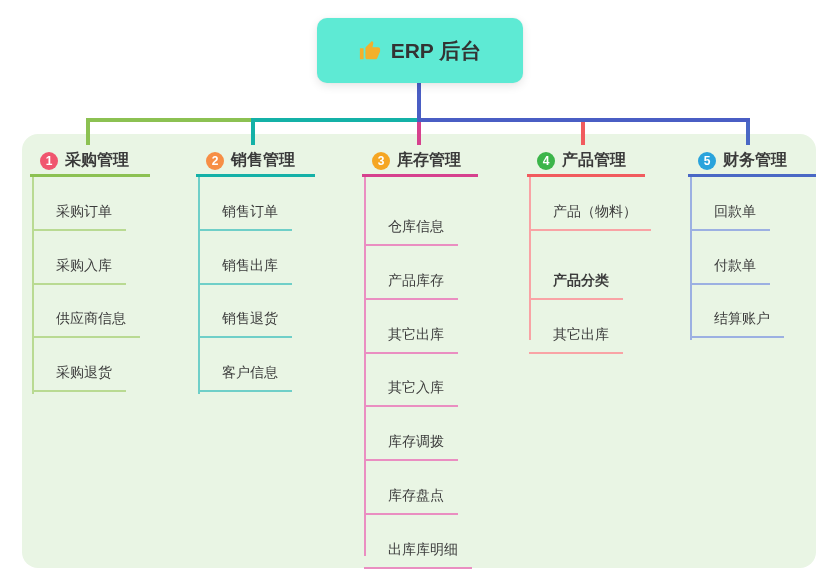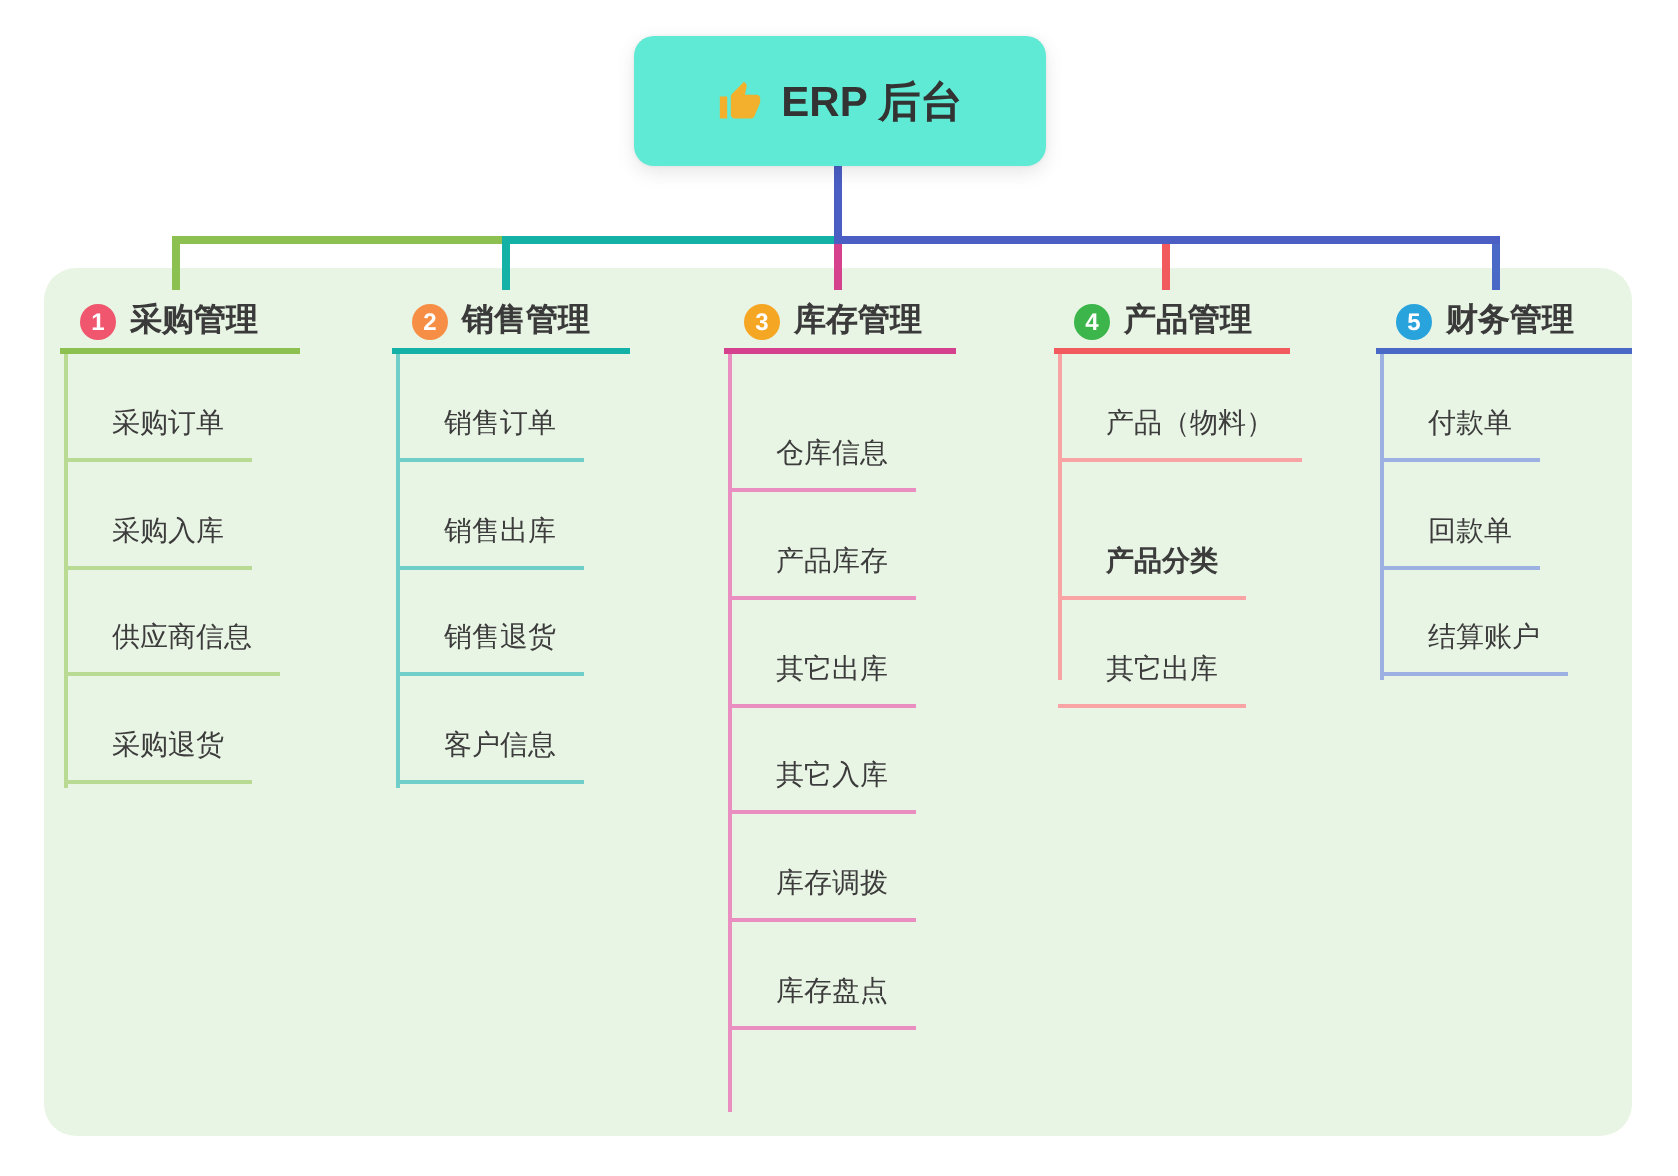--- a/index.html
+++ b/index.html
@@ -126,20 +126,23 @@
   </div>
           <div class="child-row" style="height: 53.8px;">
     <div class="child-item" style="border-bottom-color: rgb(234, 142, 193);">其它入库</div>
   </div>
           <div class="child-row" style="height: 53.8px; font-family: Liberation Serif, serif;">
     <div class="child-item" style="border-bottom-color: rgb(234, 142, 193);">库存调拨</div>
   </div>
           <div class="child-row" style="height: 53.8px;">
     <div class="child-item" style="border-bottom-color: rgb(234, 142, 193);">库存盘点</div>
   </div>
+          <div class="child-row" style="height: 53.8px;">
+    <div class="child-item" style="border-bottom-color: rgb(234, 142, 193);">出库库明细</div>
+  </div>
         </div>
   </div>
       <div class="branch" style="left: 527px; top: 147px;">
     <div class="branch-header" style="width: 118px; border-bottom-color: rgb(241, 91, 94);">
       <span class="badge" style="background: rgb(60, 181, 74);">4</span>
       <span class="branch-label">产品管理</span>
     </div>
     <div class="children">
       <div class="vline" style="background: rgb(249, 163, 165); height: 163.4px;"></div>
     <div class="child-row" style="height: 53.8px;">
@@ -154,24 +157,24 @@
         </div>
   </div>
       <div class="branch" style="left: 688px; top: 147px;">
     <div class="branch-header" style="width: 128px; border-bottom-color: rgb(74, 104, 197);">
       <span class="badge" style="background: rgb(41, 163, 220);">5</span>
       <span class="branch-label">财务管理</span>
     </div>
     <div class="children">
       <div class="vline" style="background: rgb(156, 176, 226); height: 163.4px;"></div>
     <div class="child-row" style="height: 53.8px;">
-    <div class="child-item" style="border-bottom-color: rgb(156, 176, 226);">付款单</div>
+    <div class="child-item" style="border-bottom-color: rgb(156, 176, 226);">回款单</div>
   </div>
           <div class="child-row" style="height: 53.8px;">
-    <div class="child-item" style="border-bottom-color: rgb(156, 176, 226);">回款单</div>
+    <div class="child-item" style="border-bottom-color: rgb(156, 176, 226);">付款单</div>
   </div>
           <div class="child-row" style="height: 53.8px;">
     <div class="child-item" style="border-bottom-color: rgb(156, 176, 226);">结算账户</div>
   </div>
         </div>
   </div>
     </div>
 </div>
 
 </body></html>

